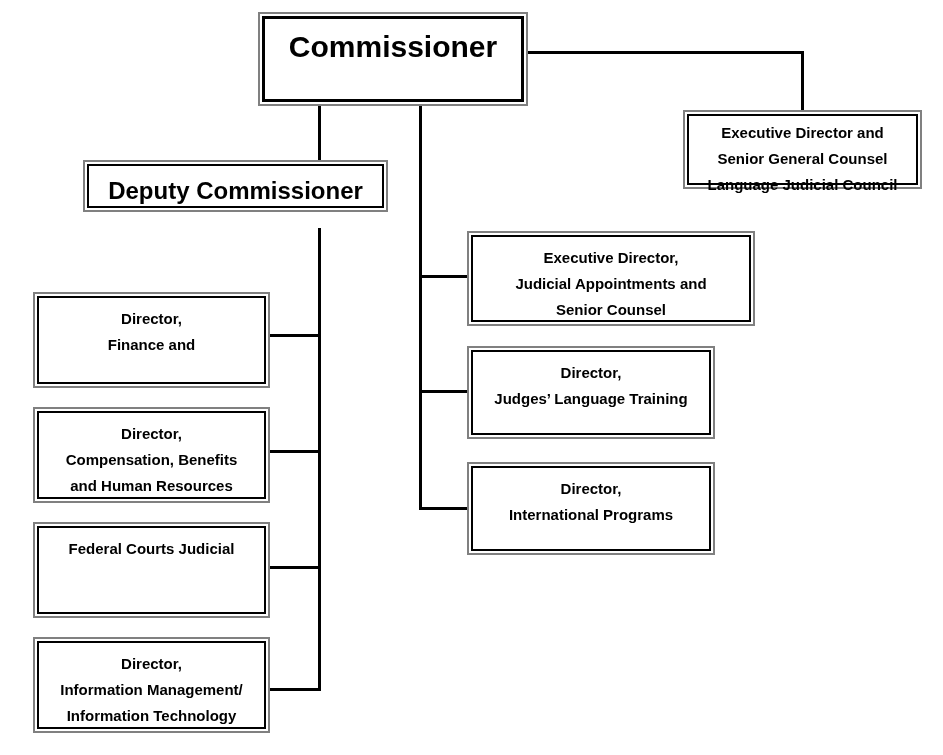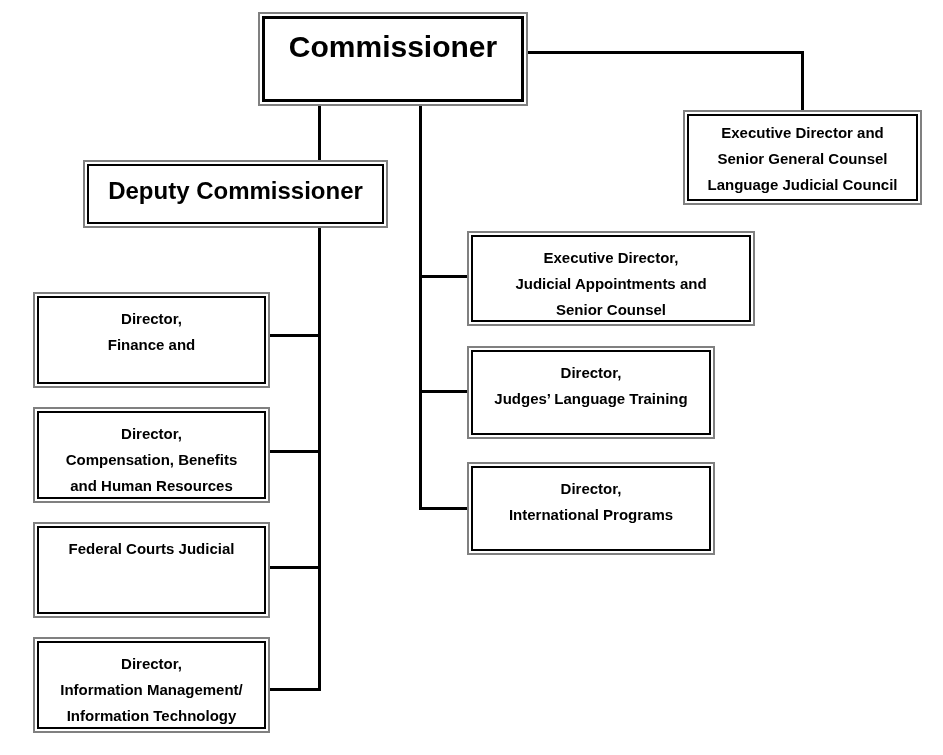--- a/index.html
+++ b/index.html
@@ -69,27 +69,27 @@
   <div class="conn" style="left:422px; top:275px; width:45px; height:3px;"></div>
   <div class="conn" style="left:422px; top:390px; width:45px; height:3px;"></div>
   <div class="conn" style="left:422px; top:507px; width:45px; height:3px;"></div>
 
   <div class="node big" style="left:258px; top:12px; width:270px; height:94px;">
     <div class="inner">
       <div class="line">Commissioner</div>
     </div>
   </div>
 
-  <div class="node medium" style="left:83px; top:160px; width:305px; height:68px;">
+  <div class="node medium" style="left:83px; top:160px; width:305px; height:52px;">
     <div class="inner">
       <div class="line">Deputy Commissioner</div>
     </div>
   </div>
 
-  <div class="node tight" style="left:683px; top:110px; width:239px; height:95px;">
+  <div class="node tight" style="left:683px; top:110px; width:239px; height:79px;">
     <div class="inner">
       <div class="line">Executive Director and</div>
       <div class="line">Senior General Counsel</div>
       <div class="line">Language Judicial Council</div>
     </div>
   </div>
 
   <div class="node" style="left:467px; top:231px; width:288px; height:95px;">
     <div class="inner">
       <div class="line">Executive Director,</div>

